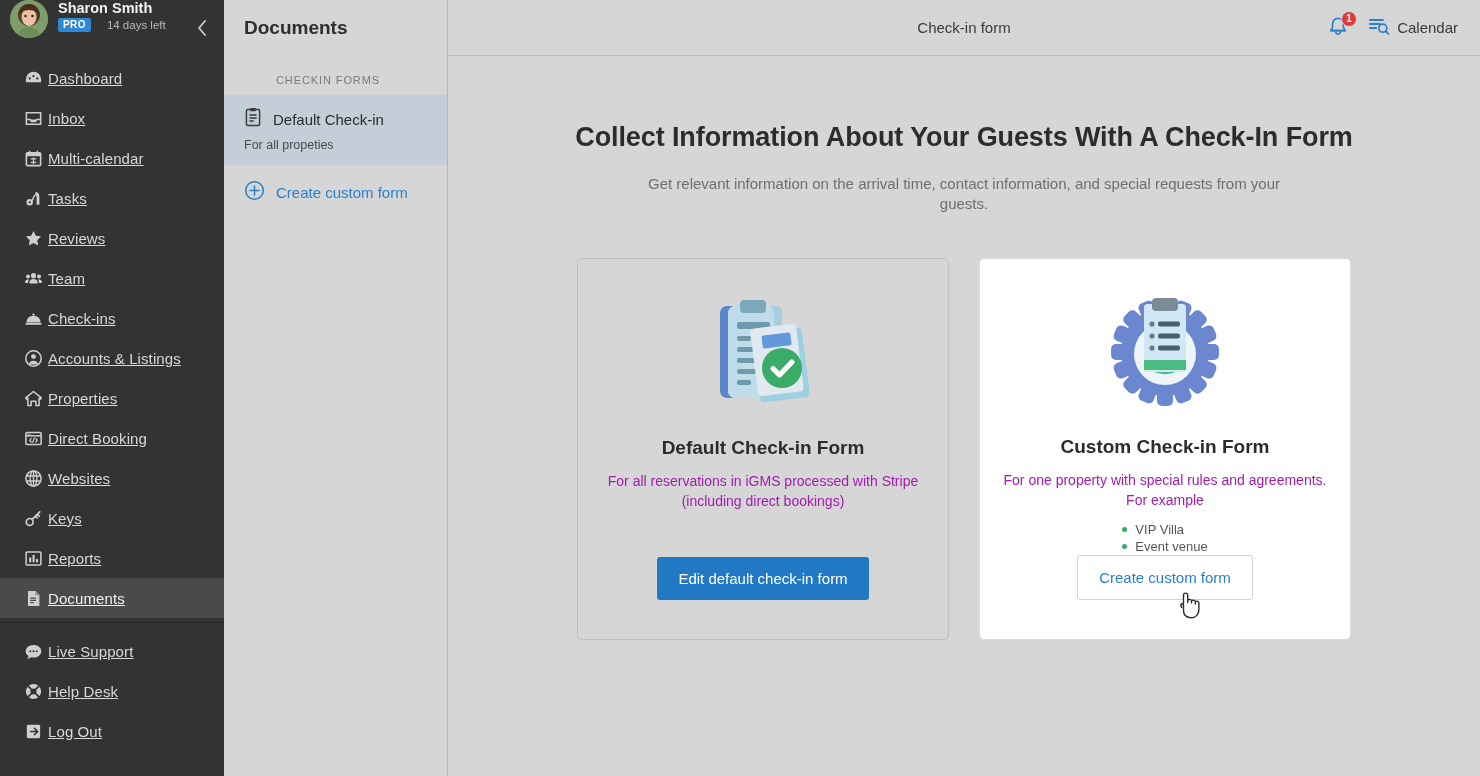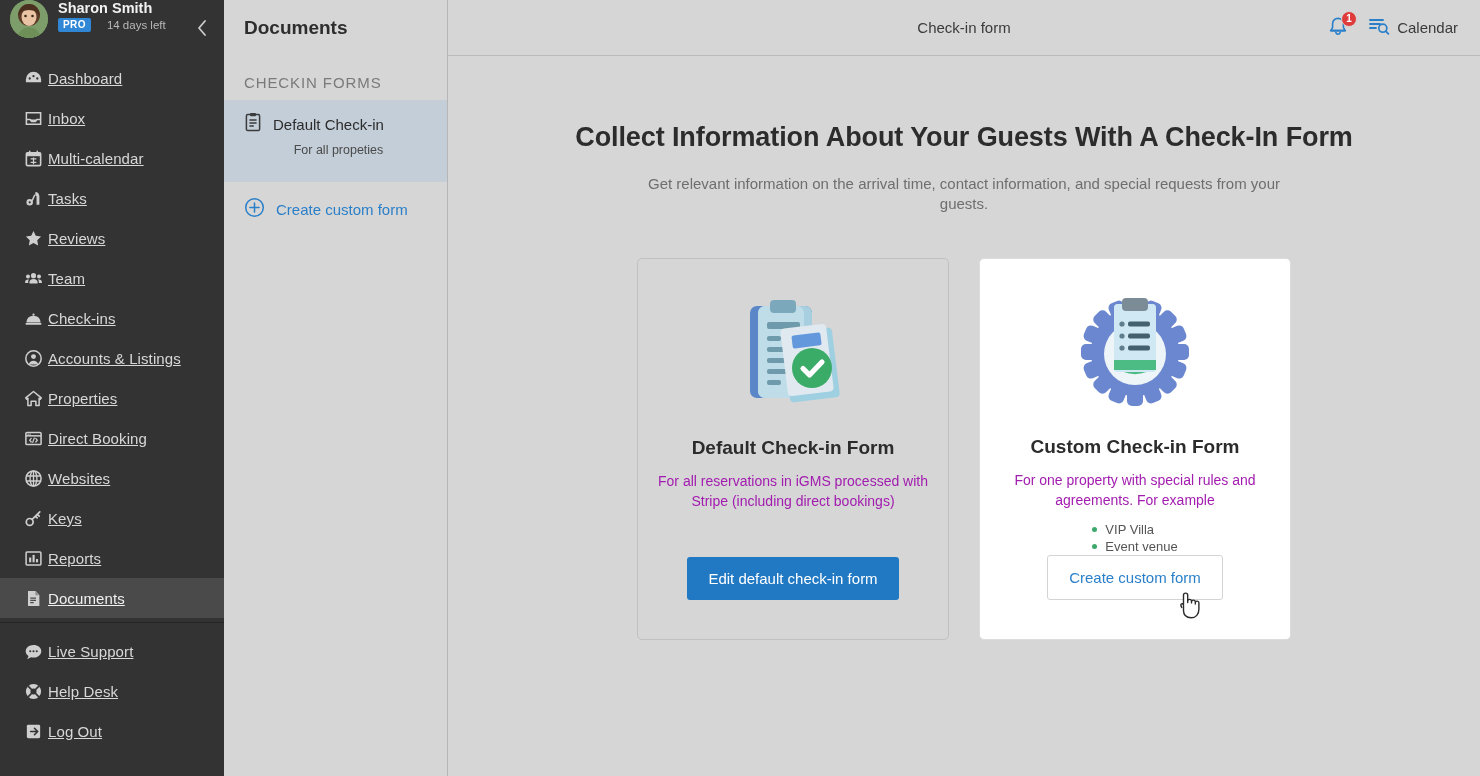--- a/index.html
+++ b/index.html
@@ -65,26 +65,26 @@
   .docpanel {
     width: 224px; flex: 0 0 224px; height: 776px;
     background: #d6d6d6; border-right: 1px solid #b6b6b6;
     display: flex; flex-direction: column;
   }
   .docpanel-title {
     height: 56px; display: flex; align-items: center;
     padding-left: 20px; font-size: 19px; font-weight: bold; color: #2e2e2e;
   }
   .docpanel-section {
-    padding: 18px 0 9px 20px; font-size: 15px; color: #7a7a7a;
-    letter-spacing: .9px; text-transform: uppercase;
+    padding: 18px 0 9px 20px; font-size: 11px; color: #7a7a7a;
+    letter-spacing: .9px; text-transform: uppercase; margin-left: 32px;
   }
   .form-item {
-    padding: 11px 14px 24px 20px; cursor: pointer;
-    border-top: 1px solid #c6cdd4; border-bottom: 1px solid #c6cdd4; text-align: center;
+    padding: 11px 14px 12px 20px; cursor: pointer;
+    border-top: 1px solid #c6cdd4; border-bottom: 1px solid #c6cdd4;
   }
   .form-item.selected { background: #c3ced8; }
   .form-item-main { display: flex; align-items: center; gap: 11px; }
   .form-item-name { font-size: 15px; color: #2c2c2c; }
   .form-item-sub { font-size: 12.5px; color: #4a4a4a; margin-top: 7px; }
   .create-link {
     display: flex; align-items: center; gap: 11px;
     padding: 15px 0 0 20px; cursor: pointer;
   }
   .create-link-lbl { color: #2a7fc9; font-size: 15px; }
@@ -118,21 +118,21 @@
   .headline {
     font-size: 27px; font-weight: bold; color: #2c2c2c;
     text-align: center; letter-spacing: -.1px;
   }
   .subhead {
     margin-top: 21px; font-size: 15px; color: #6e6e6e;
     text-align: center; line-height: 20px; max-width: 640px;
   }
   .cards { display: flex; gap: 30px; margin-top: 44px; }
   .card {
-    width: 312px; height: 382px; border-radius: 5px;
+    width: 372px; height: 382px; border-radius: 5px;
     display: flex; flex-direction: column; align-items: center;
     padding-top: 32px; position: relative;
   }
   .card.default-card { background: #d6d6d6; border: 1px solid #c0c0c0; }
   .card.custom-card { background: #ffffff; border: 1px solid #dcdcdc; }
   .card-illus { height: 120px; display: flex; align-items: center; justify-content: center; }
   .card-title { margin-top: 26px; font-size: 19px; font-weight: bold; color: #2c2c2c; }
   .card-desc {
     margin-top: 12px; font-size: 14px; color: #a21caf;
     text-align: center; line-height: 20px; padding: 0 18px;

